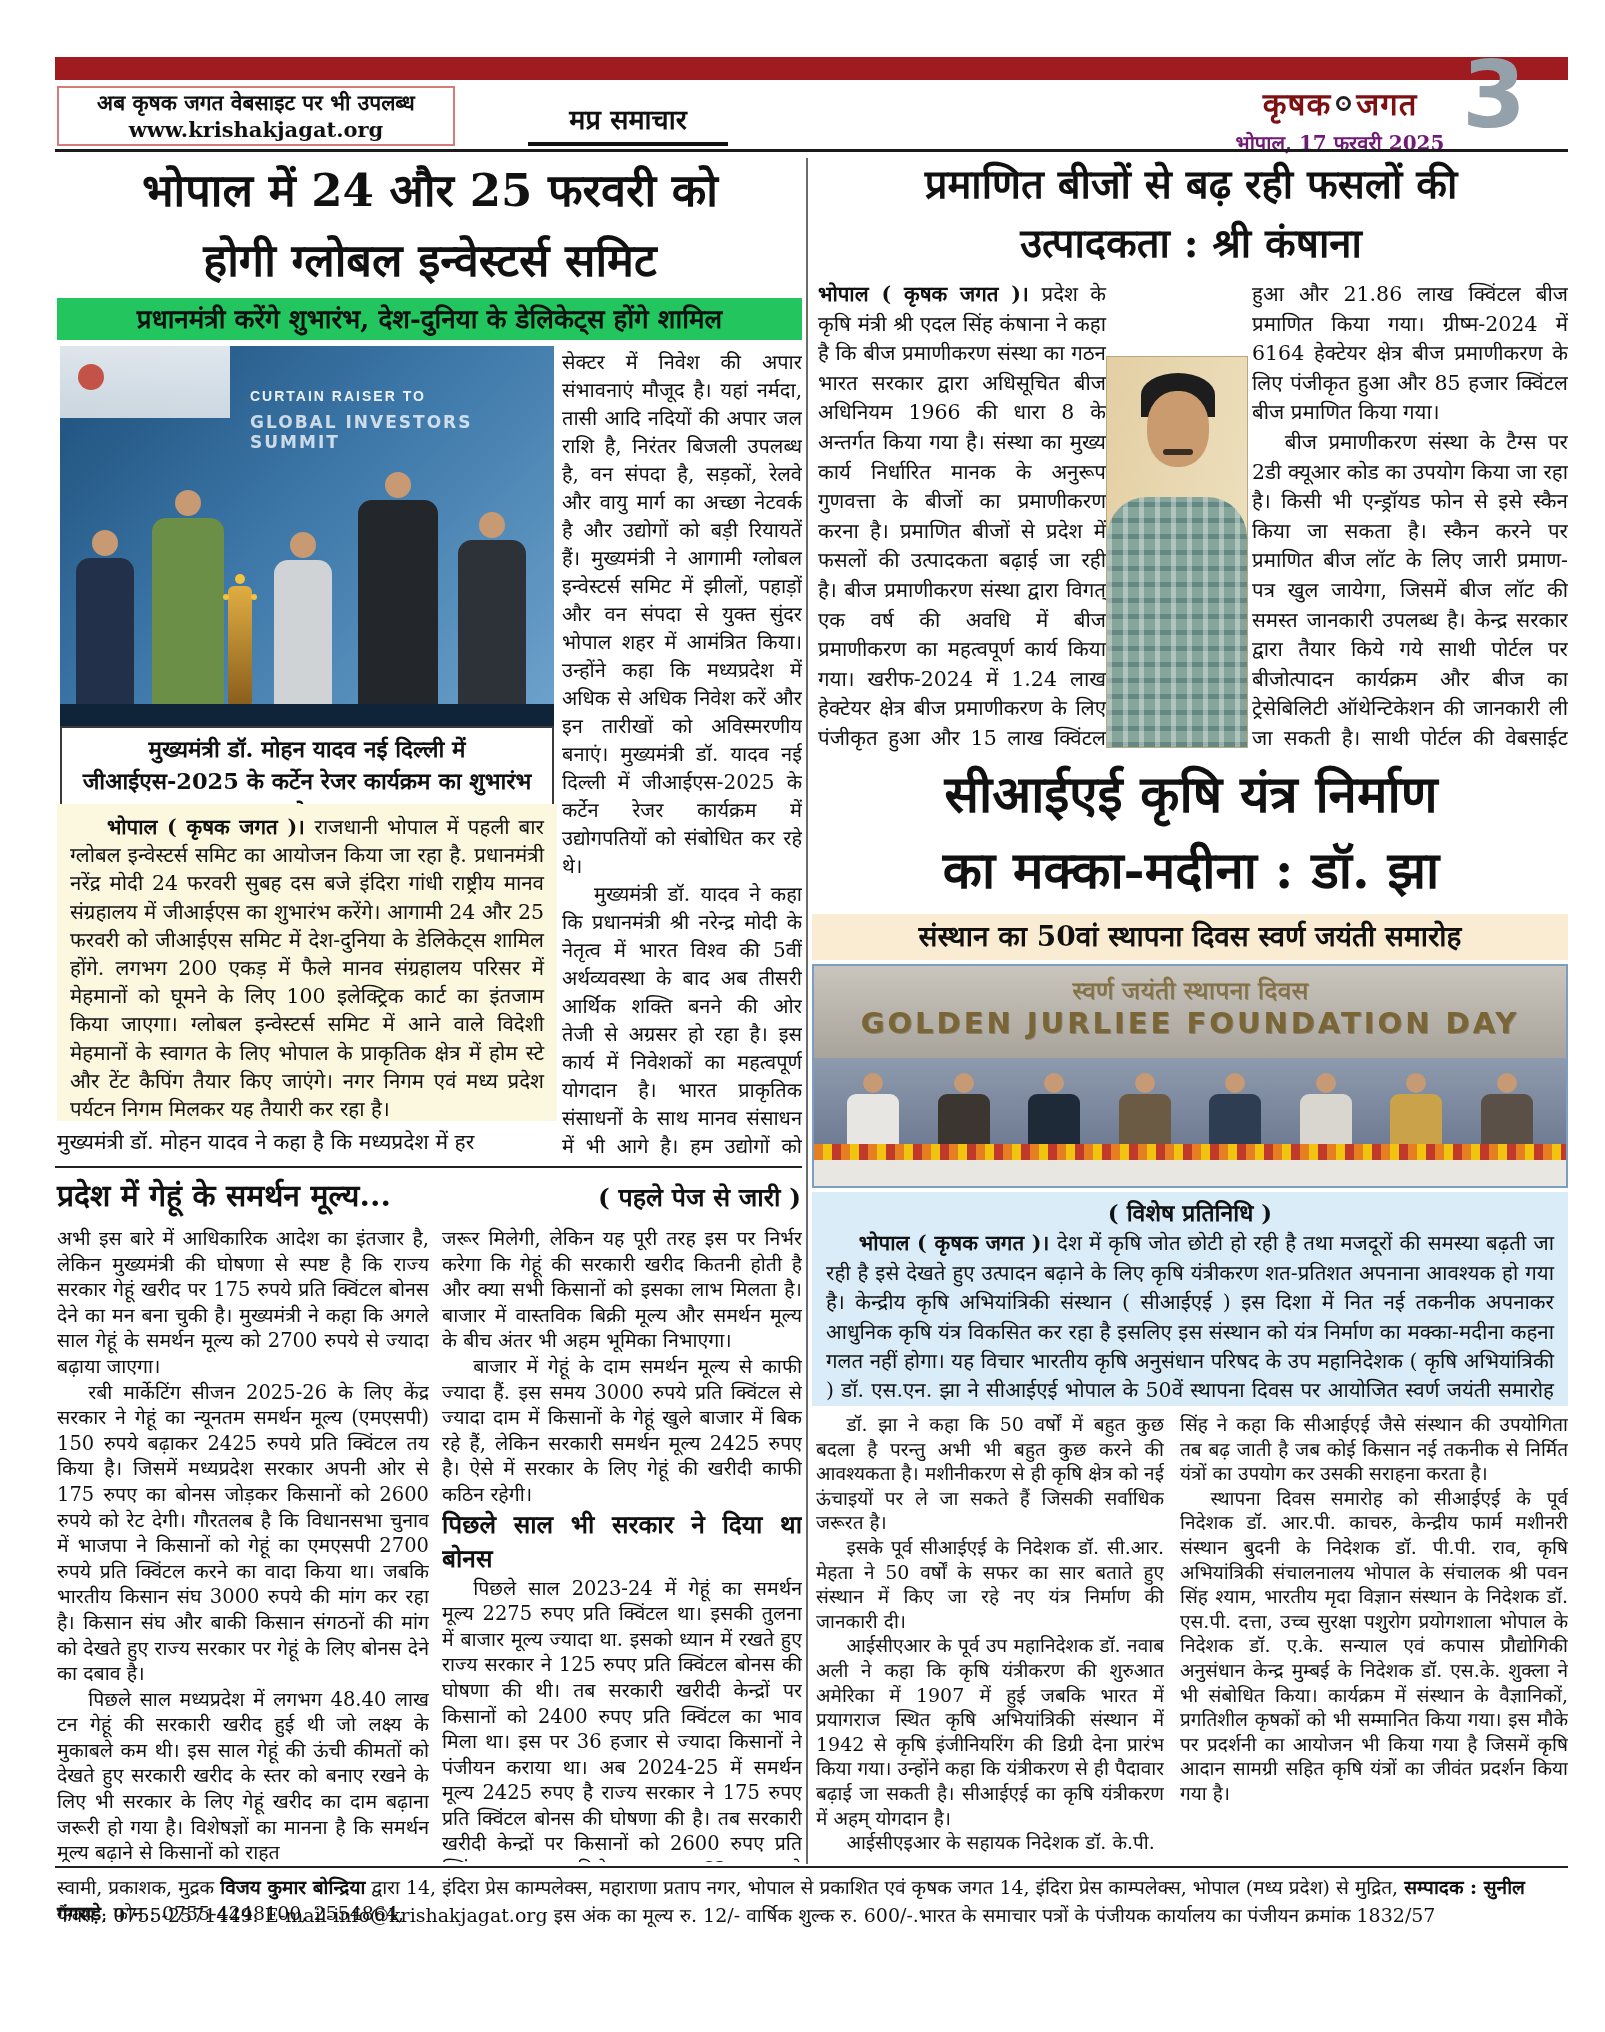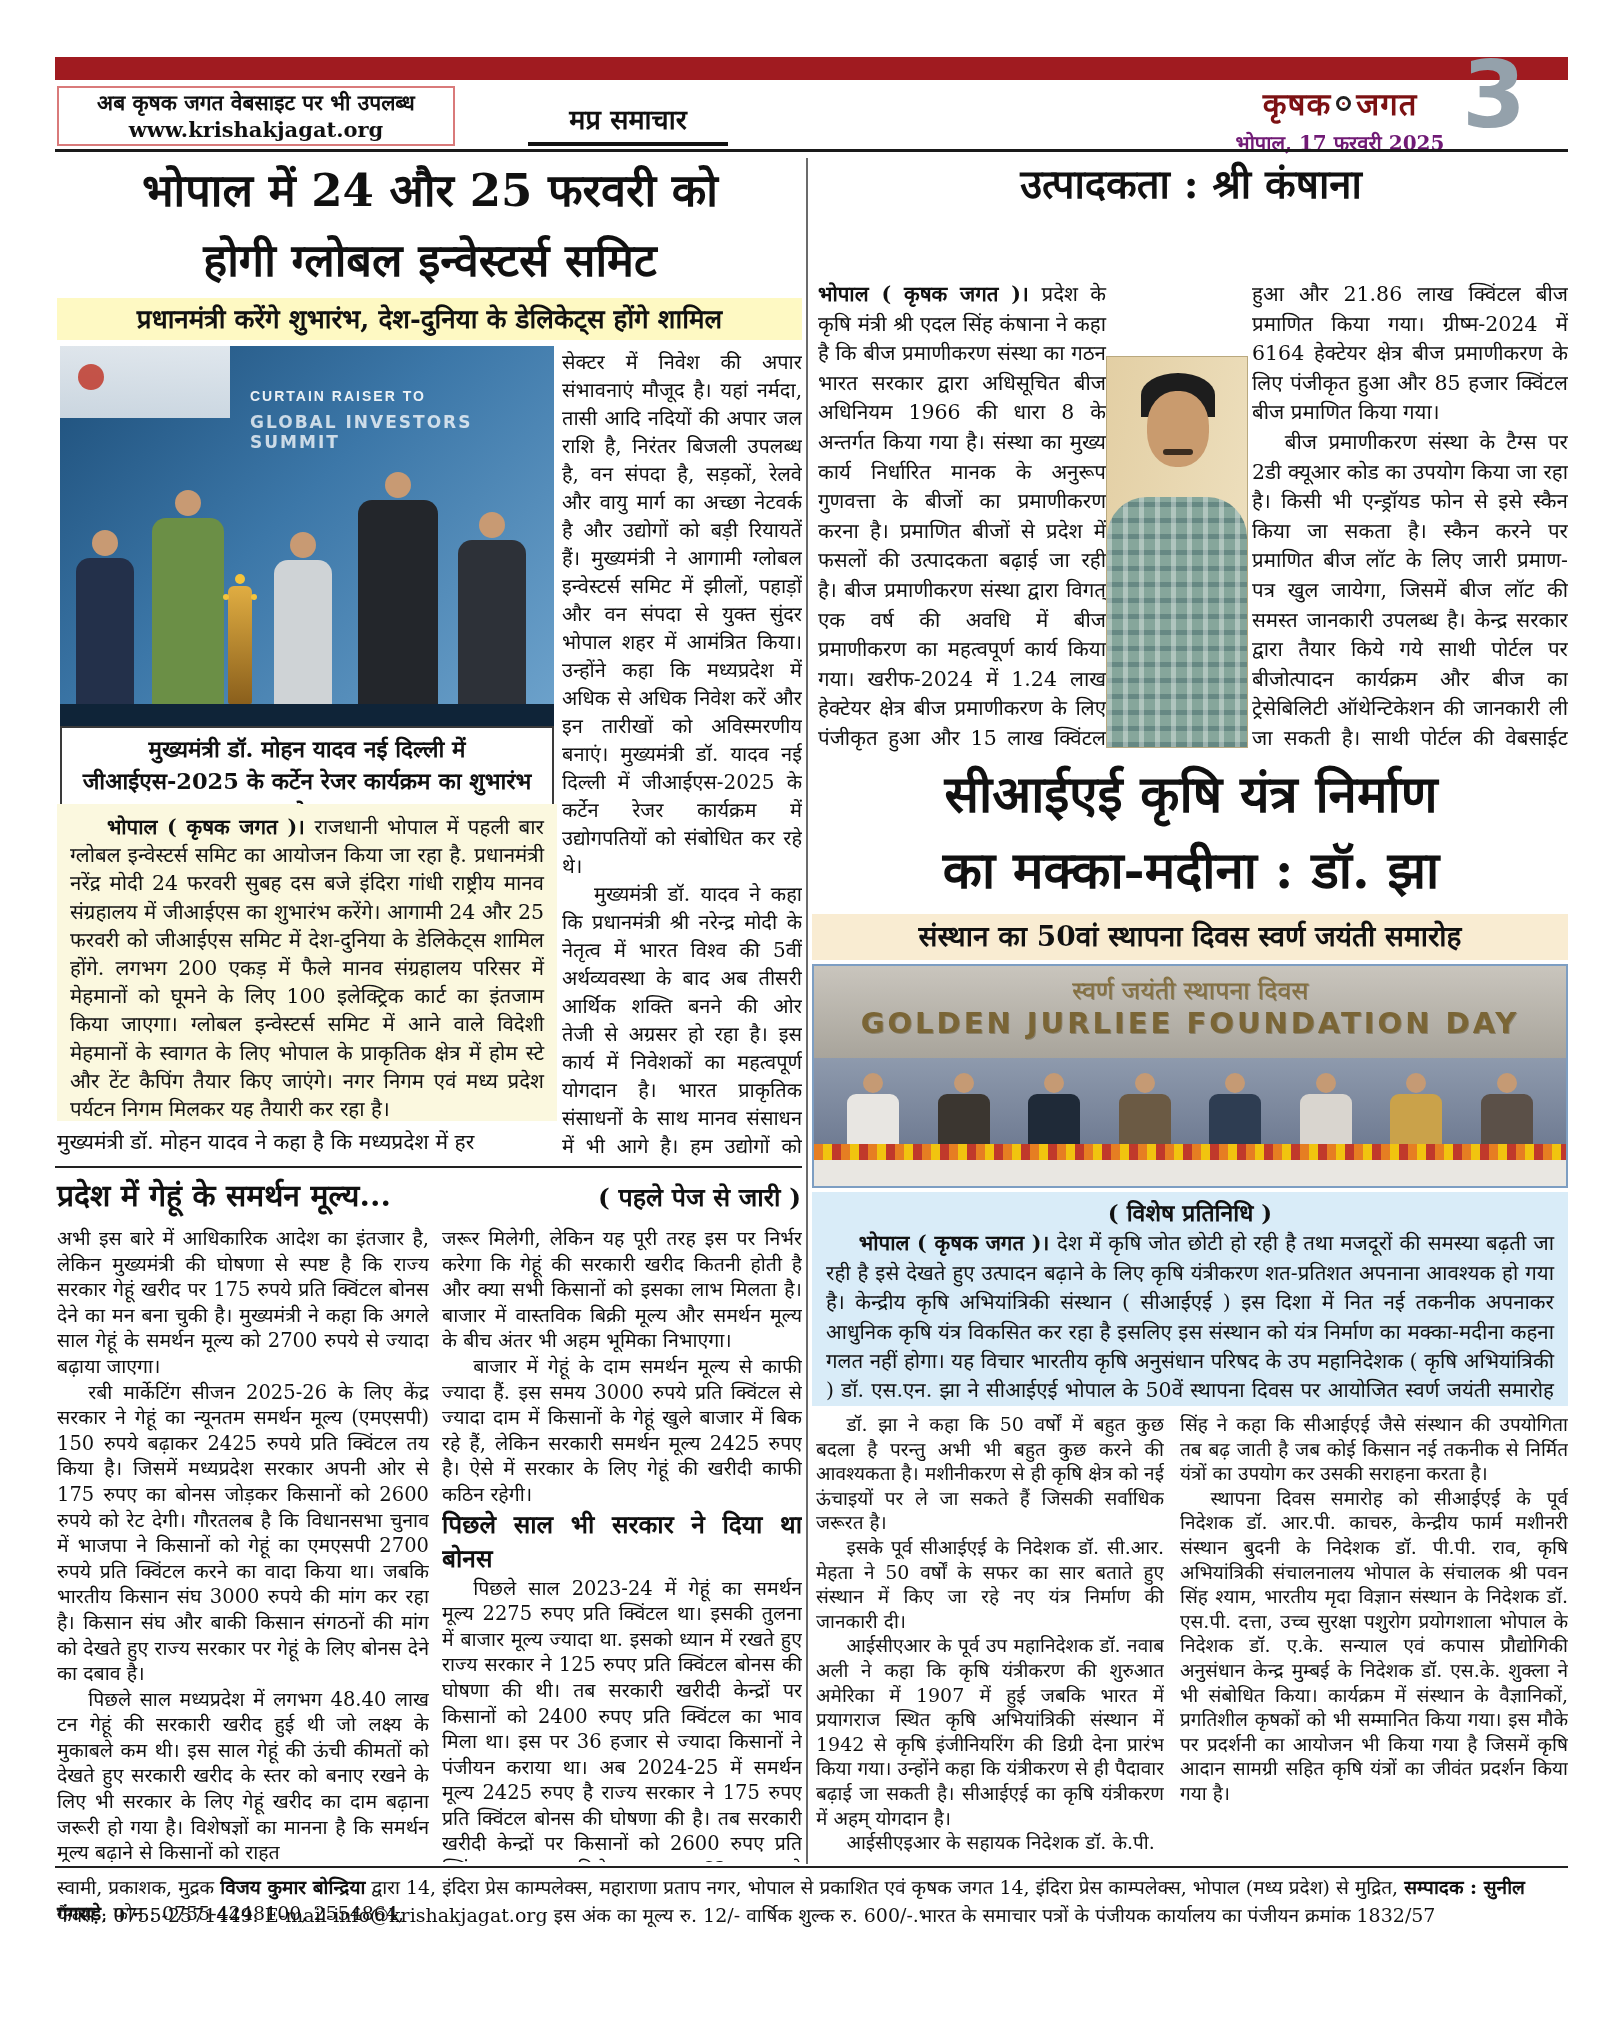--- a/index.html
+++ b/index.html
@@ -42,21 +42,21 @@
   .pagenum {
     left:1462px; top:50px; font-size:92px; font-weight:800; color:#94a1ab;
     font-family:"DejaVu Sans","Liberation Sans",sans-serif; line-height:1;
   }
   .header-rule { left:55px; top:149px; width:1513px; height:3px; background:#1a1a1a; }
   .main-divider { left:806px; top:158px; width:2px; height:1706px; background:#6b6b6b; }
 
   
   .lead-headline { left:58px; top:156px; width:744px; text-align:center;
     font-size:45px; font-weight:800; line-height:70px; }
-  .lead-subhead { left:57px; top:298px; width:745px; height:42px; background:#fef9c3;
+  .lead-subhead { left:57px; top:298px; width:745px; height:42px; background:#22c55e;
     text-align:center; font-size:26px; font-weight:700; line-height:42px; }
 
   .photo1 { left:60px; top:346px; width:494px; height:380px;
     background:linear-gradient(135deg,#1d4e79 0%,#3c77a8 45%,#6ea3cc 100%); }
   .p1-panel { left:0; top:0; width:170px; height:72px;
     background:linear-gradient(#f4f6f8,#dde4ea); opacity:.9; }
   .p1-dot { left:18px; top:18px; width:26px; height:26px; border-radius:50%;
     background:#c0392b; opacity:.85; }
   .p1-text1 { left:190px; top:42px; font-family:Liberation Sans, sans-serif;
     font-size:14px; font-weight:700; letter-spacing:2px; color:rgba(255,255,255,.9); }
@@ -238,20 +238,21 @@
     <p class="ind">पिछले साल मध्यप्रदेश में लगभग 48.40 लाख टन गेहूं की सरकारी खरीद हुई थी जो लक्ष्य के मुकाबले कम थी। इस साल गेहूं की ऊंची कीमतों को देखते हुए सरकारी खरीद के स्तर को बनाए रखने के लिए भी सरकार के लिए गेहूं खरीद का दाम बढ़ाना जरूरी हो गया है। विशेषज्ञों का मानना है कि समर्थन मूल्य बढ़ाने से किसानों को राहत</p>
   </div>
   <div class="abs wheat-col wheat-col2 just clip">
     <p>जरूर मिलेगी, लेकिन यह पूरी तरह इस पर निर्भर करेगा कि गेहूं की सरकारी खरीद कितनी होती है और क्या सभी किसानों को इसका लाभ मिलता है। बाजार में वास्तविक बिक्री मूल्य और समर्थन मूल्य के बीच अंतर भी अहम भूमिका निभाएगा।</p>
     <p class="ind">बाजार में गेहूं के दाम समर्थन मूल्य से काफी ज्यादा हैं. इस समय 3000 रुपये प्रति क्विंटल से ज्यादा दाम में किसानों के गेहूं खुले बाजार में बिक रहे हैं, लेकिन सरकारी समर्थन मूल्य 2425 रुपए है। ऐसे में सरकार के लिए गेहूं की खरीदी काफी कठिन रहेगी।</p>
     <div class="wheat-subhead">पिछले साल भी सरकार ने दिया था बोनस</div>
     <p class="ind">पिछले साल 2023-24 में गेहूं का समर्थन मूल्य 2275 रुपए प्रति क्विंटल था। इसकी तुलना में बाजार मूल्य ज्यादा था. इसको ध्यान में रखते हुए राज्य सरकार ने 125 रुपए प्रति क्विंटल बोनस की घोषणा की थी। तब सरकारी खरीदी केन्द्रों पर किसानों को 2400 रुपए प्रति क्विंटल का भाव मिला था। इस पर 36 हजार से ज्यादा किसानों ने पंजीयन कराया था। अब 2024-25 में समर्थन मूल्य 2425 रुपए है राज्य सरकार ने 175  रुपए प्रति क्विंटल बोनस की घोषणा की है। तब सरकारी खरीदी केन्द्रों पर किसानों को 2600 रुपए प्रति क्विंटल का भाव मिलेगा  इस पर 62  हजार से ज्यादा किसानों ने पंजीयन कराया है।</p>
   </div>
 
   <div class="abs seed-headline">
+    <div>प्रमाणित बीजों से बढ़ रही फसलों की</div>
     <div>उत्पादकता : श्री कंषाना</div>
   </div>
   <div class="abs seed-col seed-col1 just clip">
     <div class="spacer-r"></div>
     <p><span class="bold">भोपाल ( कृषक जगत )। </span><span>प्रदेश के कृषि मंत्री श्री एदल सिंह कंषाना ने कहा है कि बीज प्रमाणीकरण संस्था का गठन भारत सरकार द्वारा अधिसूचित बीज अधिनियम 1966 की धारा 8 के अन्तर्गत किया गया है। संस्था का मुख्य कार्य निर्धारित मानक के अनुरूप गुणवत्ता के बीजों का प्रमाणीकरण करना है। प्रमाणित बीजों से प्रदेश में फसलों की उत्पादकता बढ़ाई जा रही है। बीज प्रमाणीकरण संस्था द्वारा विगत् एक वर्ष की अवधि में बीज प्रमाणीकरण का महत्वपूर्ण कार्य किया गया। खरीफ-2024 में 1.24 लाख हेक्टेयर क्षेत्र बीज प्रमाणीकरण के लिए पंजीकृत हुआ और 15 लाख क्विंटल बीज प्रमाणित किया गया। रबी सीजन में 1.07 लाख हेक्टेयर क्षेत्र बीज प्रमाणीकरण के लिए पंजीकृत</span></p>
   </div>
   <div class="abs seed-col seed-col2 just clip">
     <div class="spacer-l"></div>
     <p>हुआ और 21.86 लाख क्विंटल बीज प्रमाणित किया गया। ग्रीष्म-2024 में 6164 हेक्टेयर क्षेत्र बीज प्रमाणीकरण के लिए पंजीकृत हुआ और 85 हजार क्विंटल बीज प्रमाणित किया गया।</p>
     <p>बीज प्रमाणीकरण संस्था के टैग्स पर 2डी क्यूआर कोड का उपयोग किया जा रहा है। किसी भी एन्ड्रॉयड फोन से इसे स्कैन किया जा सकता है। स्कैन करने पर प्रमाणित बीज लॉट के लिए जारी प्रमाण-पत्र खुल जायेगा, जिसमें बीज लॉट की समस्त जानकारी उपलब्ध है। केन्द्र सरकार द्वारा तैयार किये गये साथी पोर्टल पर बीजोत्पादन कार्यक्रम और बीज का ट्रेसेबिलिटी ऑथेन्टिकेशन की जानकारी ली जा सकती है। साथी पोर्टल की वेबसाईट https://seedtrace.gov.in/ है।</p>

